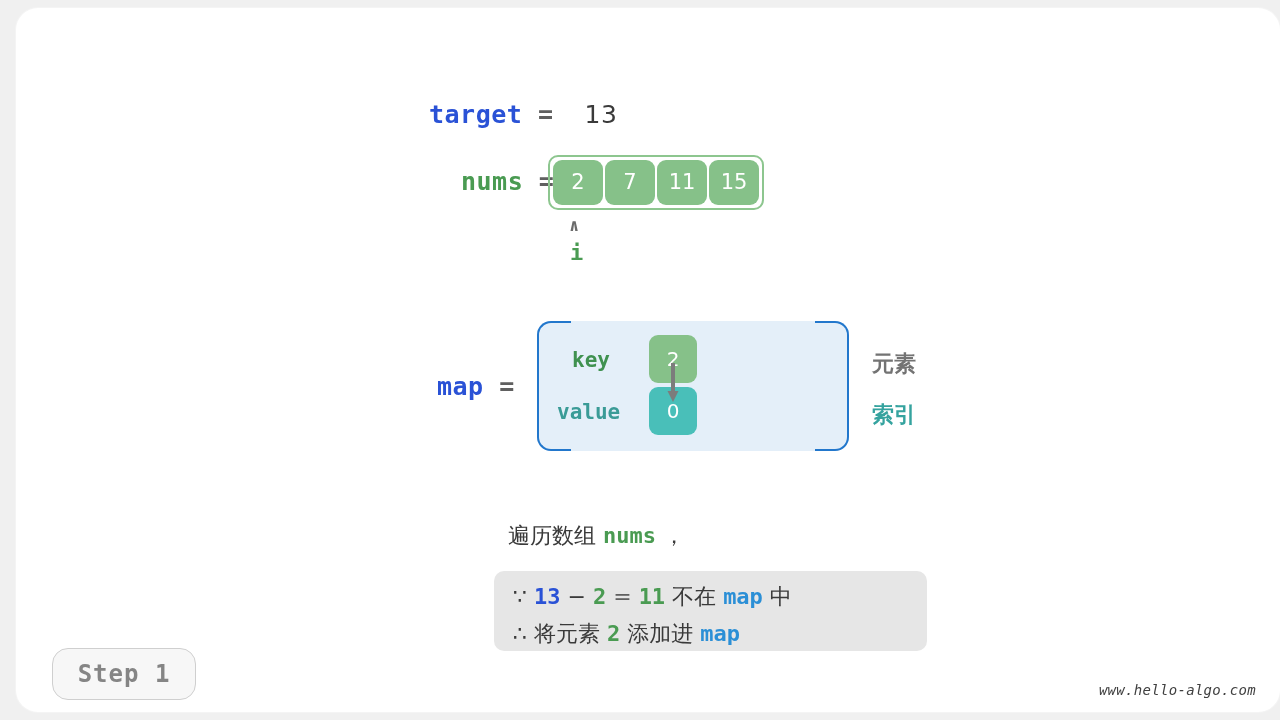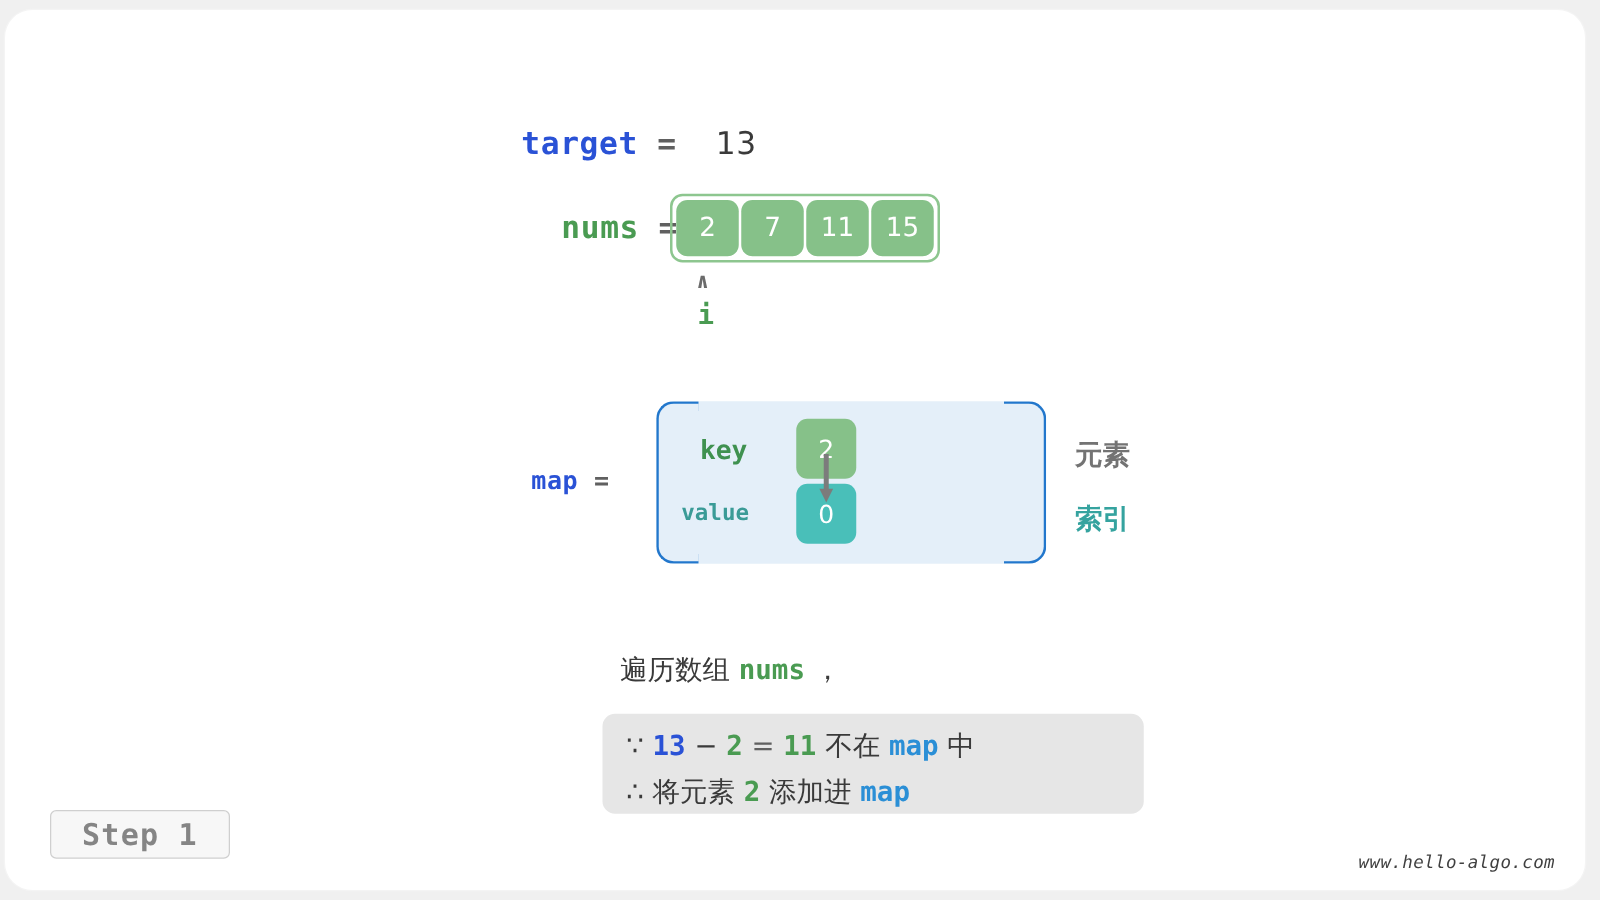--- a/index.html
+++ b/index.html
@@ -16,21 +16,21 @@
 
   
   #canvas {
     position: relative;
     width: 1280px;
     height: 720px;
     background: #f0f0f0;
   }
   #card {
     position: absolute;
-    left: 4px;
+    left: 16px;
     top: 8px;
     width: 1264px;
     height: 704px;
     background: #ffffff;
     border-radius: 22px;
     box-shadow: 0 0 0 1px #f4f4f4;
   }
 
   
   .mono {
@@ -110,21 +110,21 @@
     top: 232px;
     font-size: 22px;
     color: #4a9b52;
   }
 
   
   #map-label {
     position: absolute;
     left: 421px;
     top: 364px;
-    font-size: 20px;
+    font-size: 25px;
     white-space: pre;
     letter-spacing: 0.5px;
     text-align: center;
   }
   #map-box {
     position: absolute;
     left: 521px;
     top: 313px;
     width: 312px;
     height: 130px;
@@ -157,21 +157,21 @@
     position: absolute;
     left: 556px;
     top: 340px;
     font-size: 21px;
     color: #3f9150;
   }
   #value-label {
     position: absolute;
     left: 541px;
     top: 392px;
-    font-size: 18px;
+    font-size: 21px;
     color: #3a9b97;
   }
 
   .map-cell {
     position: absolute;
     left: 633px;
     width: 48px;
     height: 48px;
     border-radius: 9px;
     display: flex;
@@ -238,25 +238,25 @@
   }
   #note-line-1 { top: 11px; }
   #note-line-2 { top: 48px; }
 
   
   #step-badge {
     position: absolute;
     left: 36px;
     top: 640px;
     width: 144px;
-    height: 39px;
+    height: 52px;
     box-sizing: border-box;
     background: #f7f7f7;
     border: 1px solid #cfcfcf;
-    border-radius: 5px;
+    border-radius: 16px;
     display: flex;
     align-items: center;
     justify-content: center;
   }
   #step-badge span {
     font-family: "DejaVu Sans Mono", monospace;
     font-weight: bold;
     font-size: 24px;
     color: #858585;
     letter-spacing: 1px;

